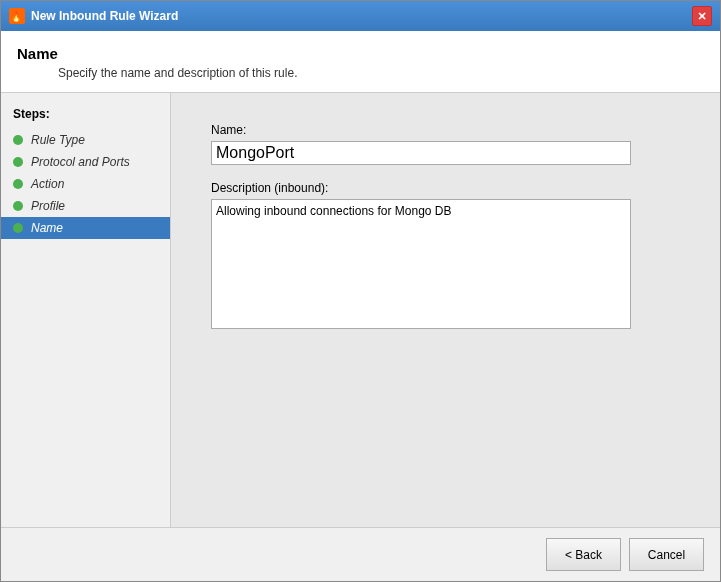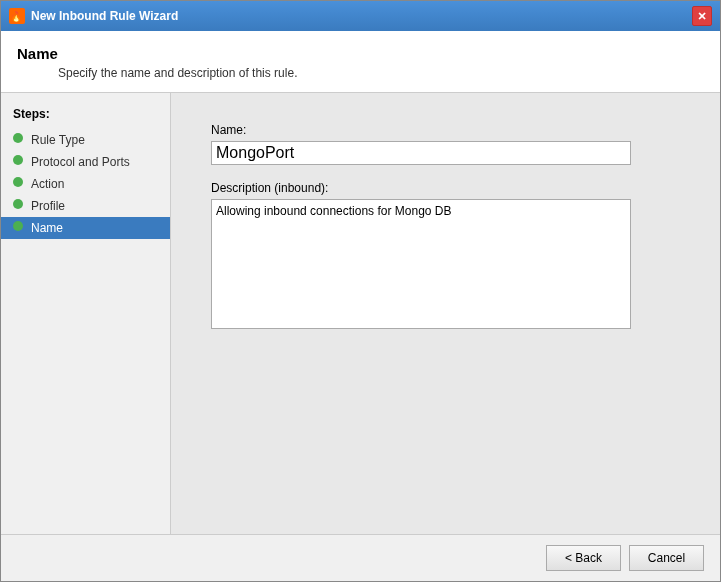--- a/index.html
+++ b/index.html
@@ -109,25 +109,27 @@
 
     .steps-label {
       font-weight: bold;
       font-size: 12px;
       padding: 4px 12px 8px 12px;
       color: #000;
     }
 
     .step-item {
       display: flex;
+      align-items: center;
       padding: 4px 12px;
       gap: 8px;
       cursor: default;
       color: #333;
       font-size: 12px;
+      font-style: italic;
     }
 
     .step-item.active {
       background: #3a7bbf;
       color: white;
     }
 
     .step-dot {
       width: 10px;
       height: 10px;
@@ -187,21 +189,21 @@
       border-top: 1px solid #ccc;
       padding: 10px 16px;
       display: flex;
       justify-content: flex-end;
       gap: 8px;
       flex-shrink: 0;
     }
 
     .footer-btn {
       min-width: 75px;
-      height: 26px;
+      height: 33px;
       padding: 0 4px;
       border: 1px solid #aaa;
       background: linear-gradient(to bottom, #f8f8f8, #e0e0e0);
       font-size: 12px;
       font-family: 'Segoe UI', Tahoma, sans-serif;
       cursor: pointer;
       color: #000;
     }
 
     .footer-btn.primary {

